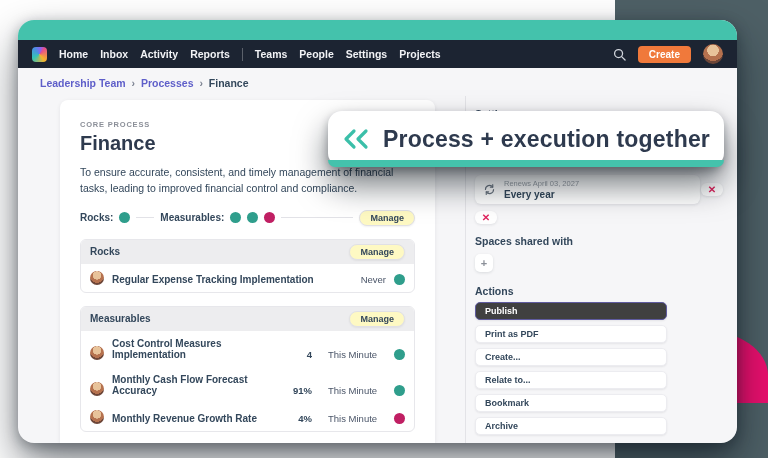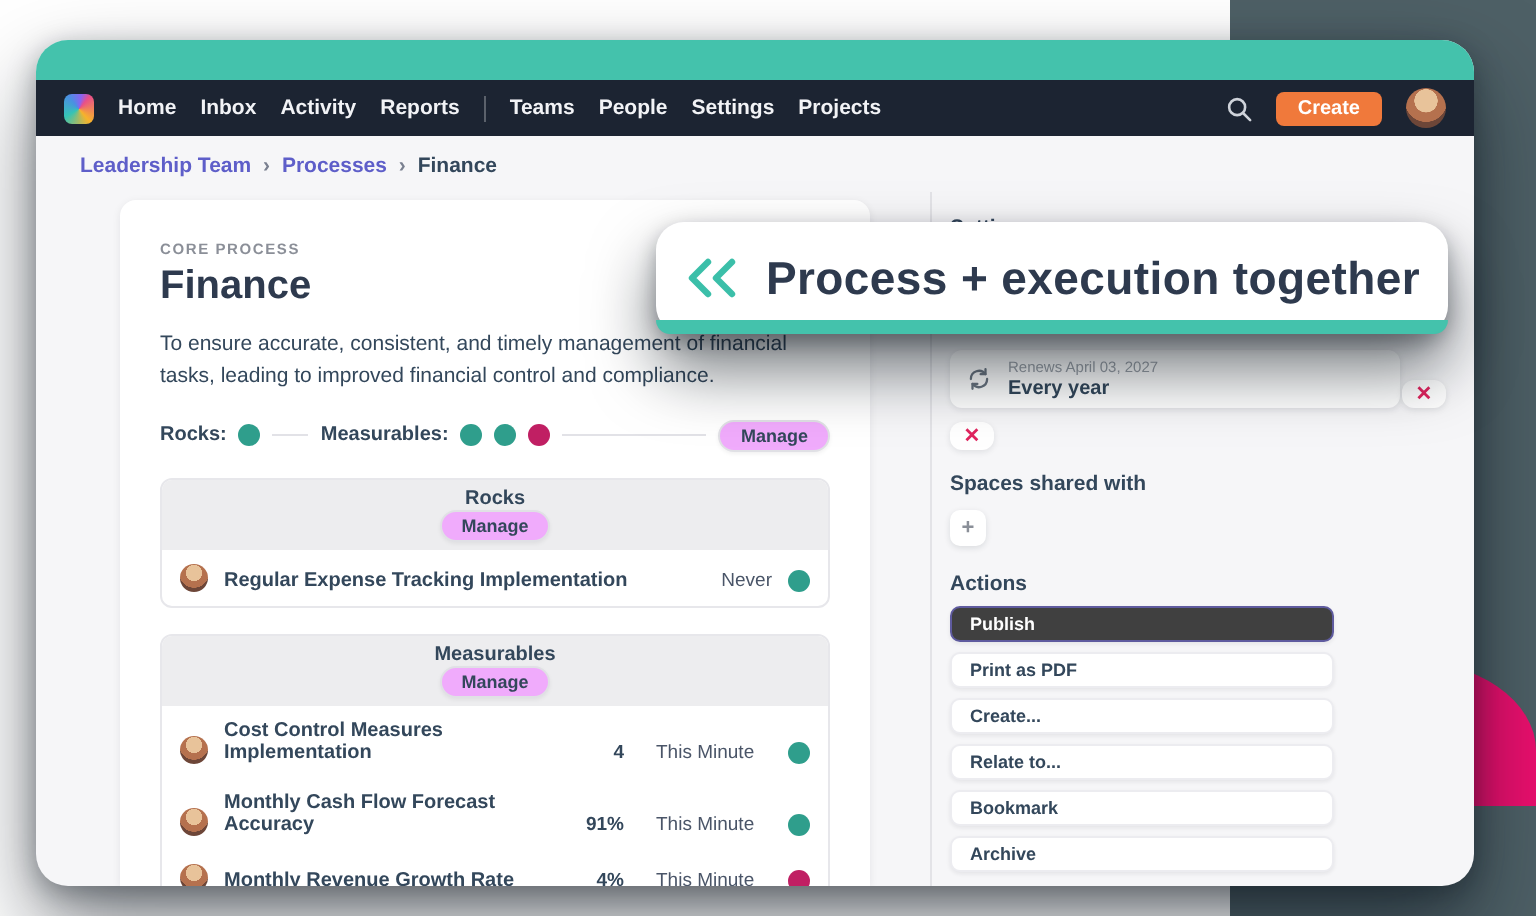--- a/index.html
+++ b/index.html
@@ -41,37 +41,37 @@
   .eyebrow{font-size:7.5px;font-weight:700;letter-spacing:.8px;color:#8b8f98;}
   .proc-title{font-size:20px;font-weight:800;color:#2e3a4e;margin:3px 0 9px;}
   .proc-desc{font-size:10.5px;line-height:1.55;color:#33475b;width:322px;}
 
   .summary{display:flex;align-items:center;gap:6px;margin-top:13px;}
   .sum-label{font-size:10px;font-weight:700;color:#33475b;white-space:nowrap;}
   .dot{width:11px;height:11px;border-radius:50%;flex:0 0 auto;}
   .dot-teal{background:#2f9e8c;} .dot-pink{background:#c01f63;}
   .sum-line{flex:0 0 18px;height:1px;background:#e2e2e7;}
   .sum-line-long{flex:1;height:1px;background:#e2e2e7;}
-  .manage-pill{background:#f0abfc;border:1px solid #e0e0e5;border-radius:11px;padding:2px 10px;
+  .manage-pill{background:#fef9c3;border:1px solid #e0e0e5;border-radius:11px;padding:2px 10px;
                font-size:9px;font-weight:700;color:#33475b;cursor:pointer;box-shadow:0 1px 2px rgba(0,0,0,.06);white-space:nowrap;}
 
   .tablecard{margin-top:13px;border:1px solid #e7e7eb;border-radius:6px;overflow:hidden;background:#fff;}
-  .tc-head{background:#ededef;display:flex;align-items:center;justify-content:space-between;padding:4px 9px;flex-direction:column;}
+  .tc-head{background:#ededef;display:flex;align-items:center;justify-content:space-between;padding:4px 9px;}
   .tc-title{font-size:10px;font-weight:700;color:#33475b;}
   .tc-row{display:flex;align-items:flex-end;gap:8px;padding:7px 9px;}
   .row-avatar{width:14px;height:14px;border-radius:50%;flex:0 0 auto;
           background:radial-gradient(circle at 50% 32%,#e8c39a 0 34%,#b5714e 35% 62%,#6d4638 63%);}
   .row-title{font-size:10px;font-weight:700;color:#33475b;flex:1;}
   .row-value{font-size:9.5px;font-weight:700;color:#33475b;width:26px;text-align:right;}
   .row-freq{font-size:9.5px;color:#4a5568;width:58px;text-align:left;margin-left:8px;}
 
   .sidebar{position:absolute;left:448px;top:28px;right:0;bottom:0;padding:12px 14px 0 9px;box-sizing:border-box;}
   .side-heading{font-size:10.5px;font-weight:700;color:#33475b;}
   .side-gap{height:55px;}
-  .scard-row{display:flex;gap:1px;margin-bottom:7px;align-items:flex-end;}
+  .scard-row{display:flex;gap:1px;margin-bottom:7px;align-items:center;}
   .scard{flex:1;background:#fff;border-radius:6px;box-shadow:0 1px 3px rgba(20,30,40,.1);
          display:flex;align-items:center;gap:8px;padding:4px 8px;}
   .scard-icon{color:#6a7480;flex:0 0 auto;display:flex;}
   .scard-label{font-size:7.5px;color:#9aa0a8;}
   .scard-value{font-size:10px;font-weight:700;color:#33475b;margin-top:1px;}
   .xbtn{width:22px;background:#fff;border-radius:6px;box-shadow:0 1px 3px rgba(20,30,40,.1);border:none;
         color:#e0245e;font-size:10px;font-weight:700;cursor:pointer;display:flex;align-items:center;justify-content:center;}
   .spaces-head{margin-top:11px;}
   .plus-btn{margin-top:7px;width:18px;height:18px;background:#fff;border:none;border-radius:5px;
             box-shadow:0 1px 3px rgba(20,30,40,.12);color:#8a8f98;font-size:11px;font-weight:700;cursor:pointer;

